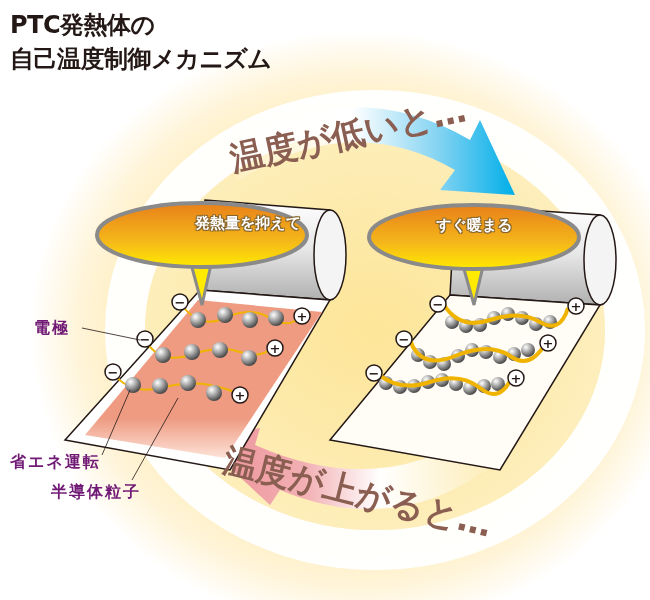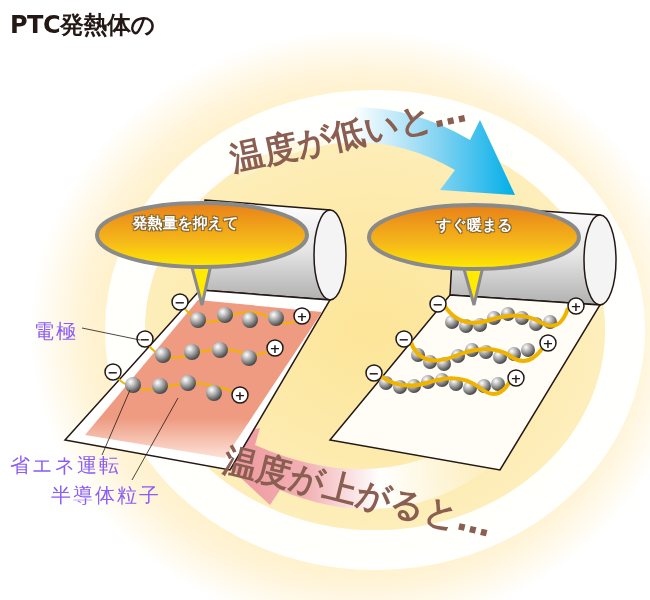--- a/index.html
+++ b/index.html
@@ -9,22 +9,22 @@
     font-family: "DejaVu Sans", sans-serif;
   }
   .title {
     position: absolute; left: 10px; top: 8px;
     font-weight: bold; color: #231815; line-height: 34px;
     font-size: 24px; letter-spacing: -0.5px;
   }
   .title .line { display: block; white-space: nowrap; }
   svg.stage { position: absolute; left: 0; top: 0; }
   .label {
-    position: absolute; font-weight: normal; color: #8b5cf6;
-    font-size: 20px; letter-spacing: 2px; white-space: nowrap;
+    position: absolute; font-weight: bold; color: #701a75;
+    font-size: 16px; letter-spacing: 2px; white-space: nowrap;
   }
   .bubble-text {
     position: absolute; color: #ffffff; font-weight: bold;
     font-size: 15px; text-align: center; line-height: 19px;
     text-shadow: 0 0 2px #7a5a2a, 1px 1px 0 #8a6a30, -1px -1px 0 #8a6a30, 1px -1px 0 #8a6a30, -1px 1px 0 #8a6a30;
     white-space: nowrap;
   }
   .arrow-text {
     position: absolute; color: #8b5e52; font-weight: bold;
     font-size: 34px; white-space: nowrap;
@@ -200,26 +200,27 @@
 
   <g stroke="#231815" stroke-width="0.8">
     <line x1="82" y1="328" x2="140" y2="340"></line>
     <line x1="102" y1="455" x2="130" y2="390"></line>
     <line x1="132" y1="480" x2="178" y2="398"></line>
   </g>
 </svg>
 
 <div class="title">
   <span class="line">PTC発熱体の</span>
+  <span class="line">自己温度制御メカニズム</span>
 </div>
 
 <div class="arrow-text" style="left:228px; top:112px; transform: rotate(-12deg);">温度が低いと…</div>
 <div class="arrow-text" style="left:220px; top:470px; transform: rotate(14deg);">温度が上がると…</div>
 
-<div class="bubble-text" style="left:98px; top:214px; width:175px;">
+<div class="bubble-text" style="left:126px; top:214px; width:175px;text-align:right;">
   <div>発熱量を抑えて</div>
 </div>
 <div class="bubble-text" style="left:387px; top:216px; width:175px;">
   <div>すぐ暖まる</div>
 </div>
 
 <div class="label" style="left:34px; top:318px;">電極</div>
 <div class="label" style="left:10px; top:452px;">省エネ運転</div>
 <div class="label" style="left:44px; top:482px;margin-left:7px;">半導体粒子</div>
 

